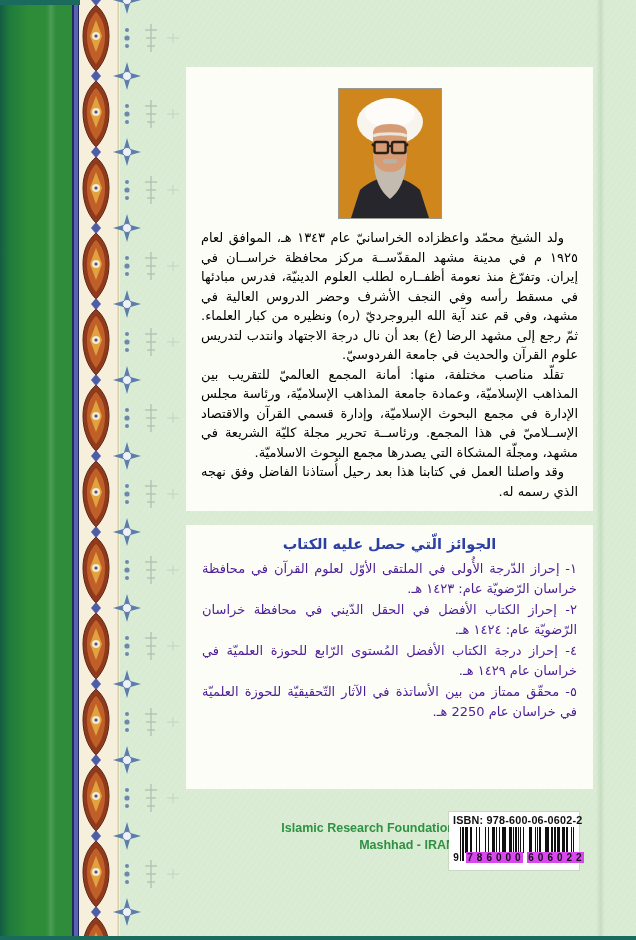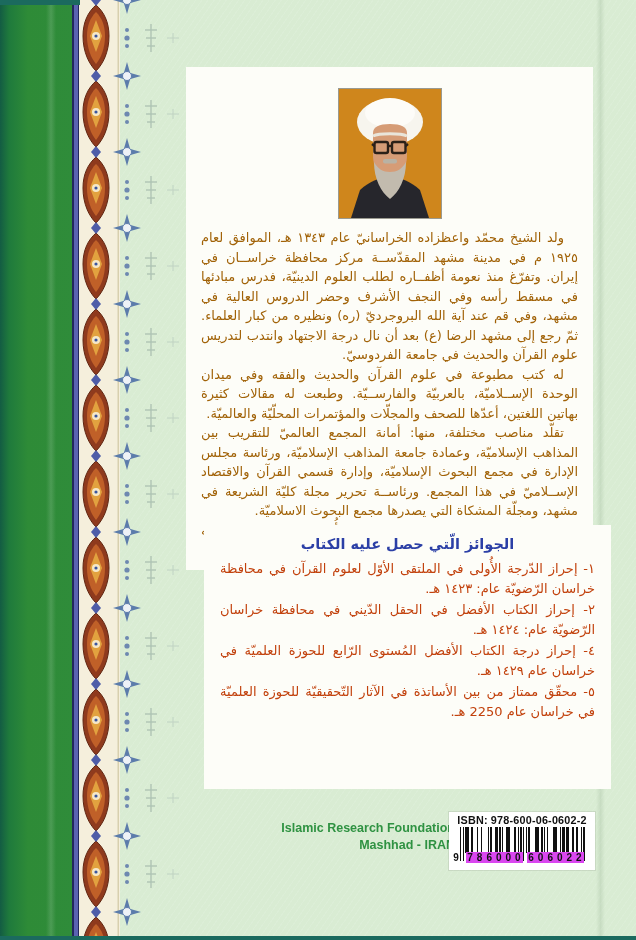--- a/index.html
+++ b/index.html
@@ -20,31 +20,31 @@
   .navy-line{position:absolute;left:72px;top:0;width:7px;height:100%;
     background:linear-gradient(90deg,#23285e 0 1.5px,#5a63b2 1.5px 5.5px,#23285e 5.5px 7px);}
   .ornament{position:absolute;left:79px;top:0;}
   .top-strip{position:absolute;left:0;top:0;width:80px;height:5px;background:#1b6a5e;}
   .bottom-strip{position:absolute;left:0;bottom:0;width:100%;height:4px;background:#1b6a5e;}
   .crease{position:absolute;left:596px;top:0;width:9px;height:100%;
     background:linear-gradient(90deg,rgba(40,80,40,0),rgba(40,80,40,.10),rgba(40,80,40,0));}
   
   .card{position:absolute;left:186px;width:407px;background:#fdfdf8;box-sizing:border-box;}
   .card-bio{top:67px;min-height:441px;padding:0 15px 10px;}
-  .card-awards{top:525px;min-height:264px;padding:11px 16px 10px;margin-left:18px;}
+  .card-awards{top:525px;min-height:264px;padding:11px 16px 10px;}
   .photo{display:block;margin:21px auto 9px;border:1px solid #9a9a90;}
-  .ar{direction:rtl;color:#a16207;font-size:13px;line-height:19.5px;text-align:justify;}
+  .ar{direction:rtl;color:#000000;font-size:13px;line-height:19.5px;text-align:justify;}
   .ar p{margin:0;text-indent:14px;}
   .awards-title{direction:rtl;color:#2b3fa6;font-size:14.5px;font-weight:bold;text-align:center;margin:0 0 7px;}
-  .award{direction:rtl;color:#c2410c;font-size:13px;line-height:19.5px;text-align:justify;margin:0 0 2px;}
+  .award{direction:rtl;color:#4c1d95;font-size:13px;line-height:19.5px;text-align:justify;margin:0 0 2px;}
   
   .publisher{position:absolute;right:181px;top:820px;text-align:right;
     font-family:"Liberation Sans",sans-serif;font-weight:bold;color:#2f9242;
     font-size:12.5px;line-height:16.5px;white-space:nowrap;}
-  .isbnbox{position:absolute;left:449px;top:812px;width:146px;height:58px;background:#ffffff;
+  .isbnbox{position:absolute;left:449px;top:812px;width:130px;height:58px;background:#ffffff;
     box-sizing:border-box;padding:2px 4px 0;box-shadow:0 0 0 1px rgba(0,0,0,.08);}
   .isbn-label{font-family:"Liberation Sans",sans-serif;font-size:10.8px;font-weight:bold;color:#101010;
     letter-spacing:.2px;text-align:center;white-space:nowrap;}
   .bars{position:relative;display:flex;align-items:flex-start;margin-top:1px;padding-left:7px;height:40px;}
   .bar{width:1.32px;height:26px;}
   .bar.on{background:#101010;}
   .bar.guard{height:34px;}
   .bc-digit{position:absolute;bottom:4px;height:11px;background:#d946ef;color:#101010;
     font-family:"Liberation Sans",sans-serif;font-size:10px;font-weight:bold;
     display:flex;align-items:center;justify-content:space-around;letter-spacing:1px;}
@@ -118,21 +118,20 @@
         <rect x="35.5" y="53" width="13.5" height="11" rx="2"></rect>
         <rect x="53" y="53" width="13.5" height="11" rx="2"></rect>
         <path d="M49,57 L53,57"></path>
         <path d="M35.5,57 L33,55"></path>
           <path d="M66.5,57 L69,55"></path>
       </g>
       <path d="M34,47 C40,44 62,44 68,47" fill="none" stroke="#e9e5da" stroke-width="3"></path>
     </svg>
     <div class="ar">
       <p>ولد الشيخ محمّد واعظزاده الخراسانيّ عام ١٣٤٣ هـ، الموافق لعام ١٩٢٥ م في مدينة مشهد المقدّســة مركز محافظة خراســان في إيران. وتفرّغ منذ نعومة أظفــاره لطلب العلوم الدينيّة، فدرس مبادئها في مسقط رأسه وفي النجف الأشرف وحضر الدروس العالية في مشهد، وفي قم عند آية الله البروجرديّ (ره) ونظيره من كبار العلماء. ثمّ رجع إلى مشهد الرضا (ع) بعد أن نال درجة الاجتهاد وانتدب لتدريس علوم القرآن والحديث في جامعة الفردوسيّ.</p>
-      <p>له كتب مطبوعة في علوم القرآن والحديث والفقه وفي ميدان الوحدة الإســلاميّة، بالعربيّة والفارســيّة. وطبعت له مقالات كثيرة بهاتين اللغتين، أعدّها للصحف والمجلّات والمؤتمرات المحلّيّة والعالميّة.</p>
       <p>تقلّد مناصب مختلفة، منها: أمانة المجمع العالميّ للتقريب بين المذاهب الإسلاميّة، وعمادة جامعة المذاهب الإسلاميّة، ورئاسة مجلس الإدارة في مجمع البحوث الإسلاميّة، وإدارة قسمي القرآن والاقتصاد الإســلاميّ في هذا المجمع. ورئاســة تحرير مجلة كليّة الشريعة في مشهد، ومجلّة المشكاة التي يصدرها مجمع البحوث الاسلاميّة.</p>
       <p>وقد واصلنا العمل في كتابنا هذا بعد رحيل أُستاذنا الفاضل وفق نهجه الذي رسمه له.</p>
     </div>
   </div>
 
   <div class="card card-awards">
     <div class="awards-title">الجوائز الّتي حصل عليه الكتاب</div>
     <div class="award">١- إحراز الدّرجة الأُولى في الملتقى الأوّل لعلوم القرآن في محافظة خراسان الرّضويّة عام: ١٤٢٣ هـ.</div>
     <div class="award">٢- إحراز الكتاب الأفضل في الحقل الدّيني في محافظة خراسان الرّضويّة عام: ١٤٢٤ هـ.</div>
     <div class="award">٤- إحراز درجة الكتاب الأفضل المُستوى الرّابع للحوزة العلميّة في خراسان عام ١٤٢٩ هـ.</div>

